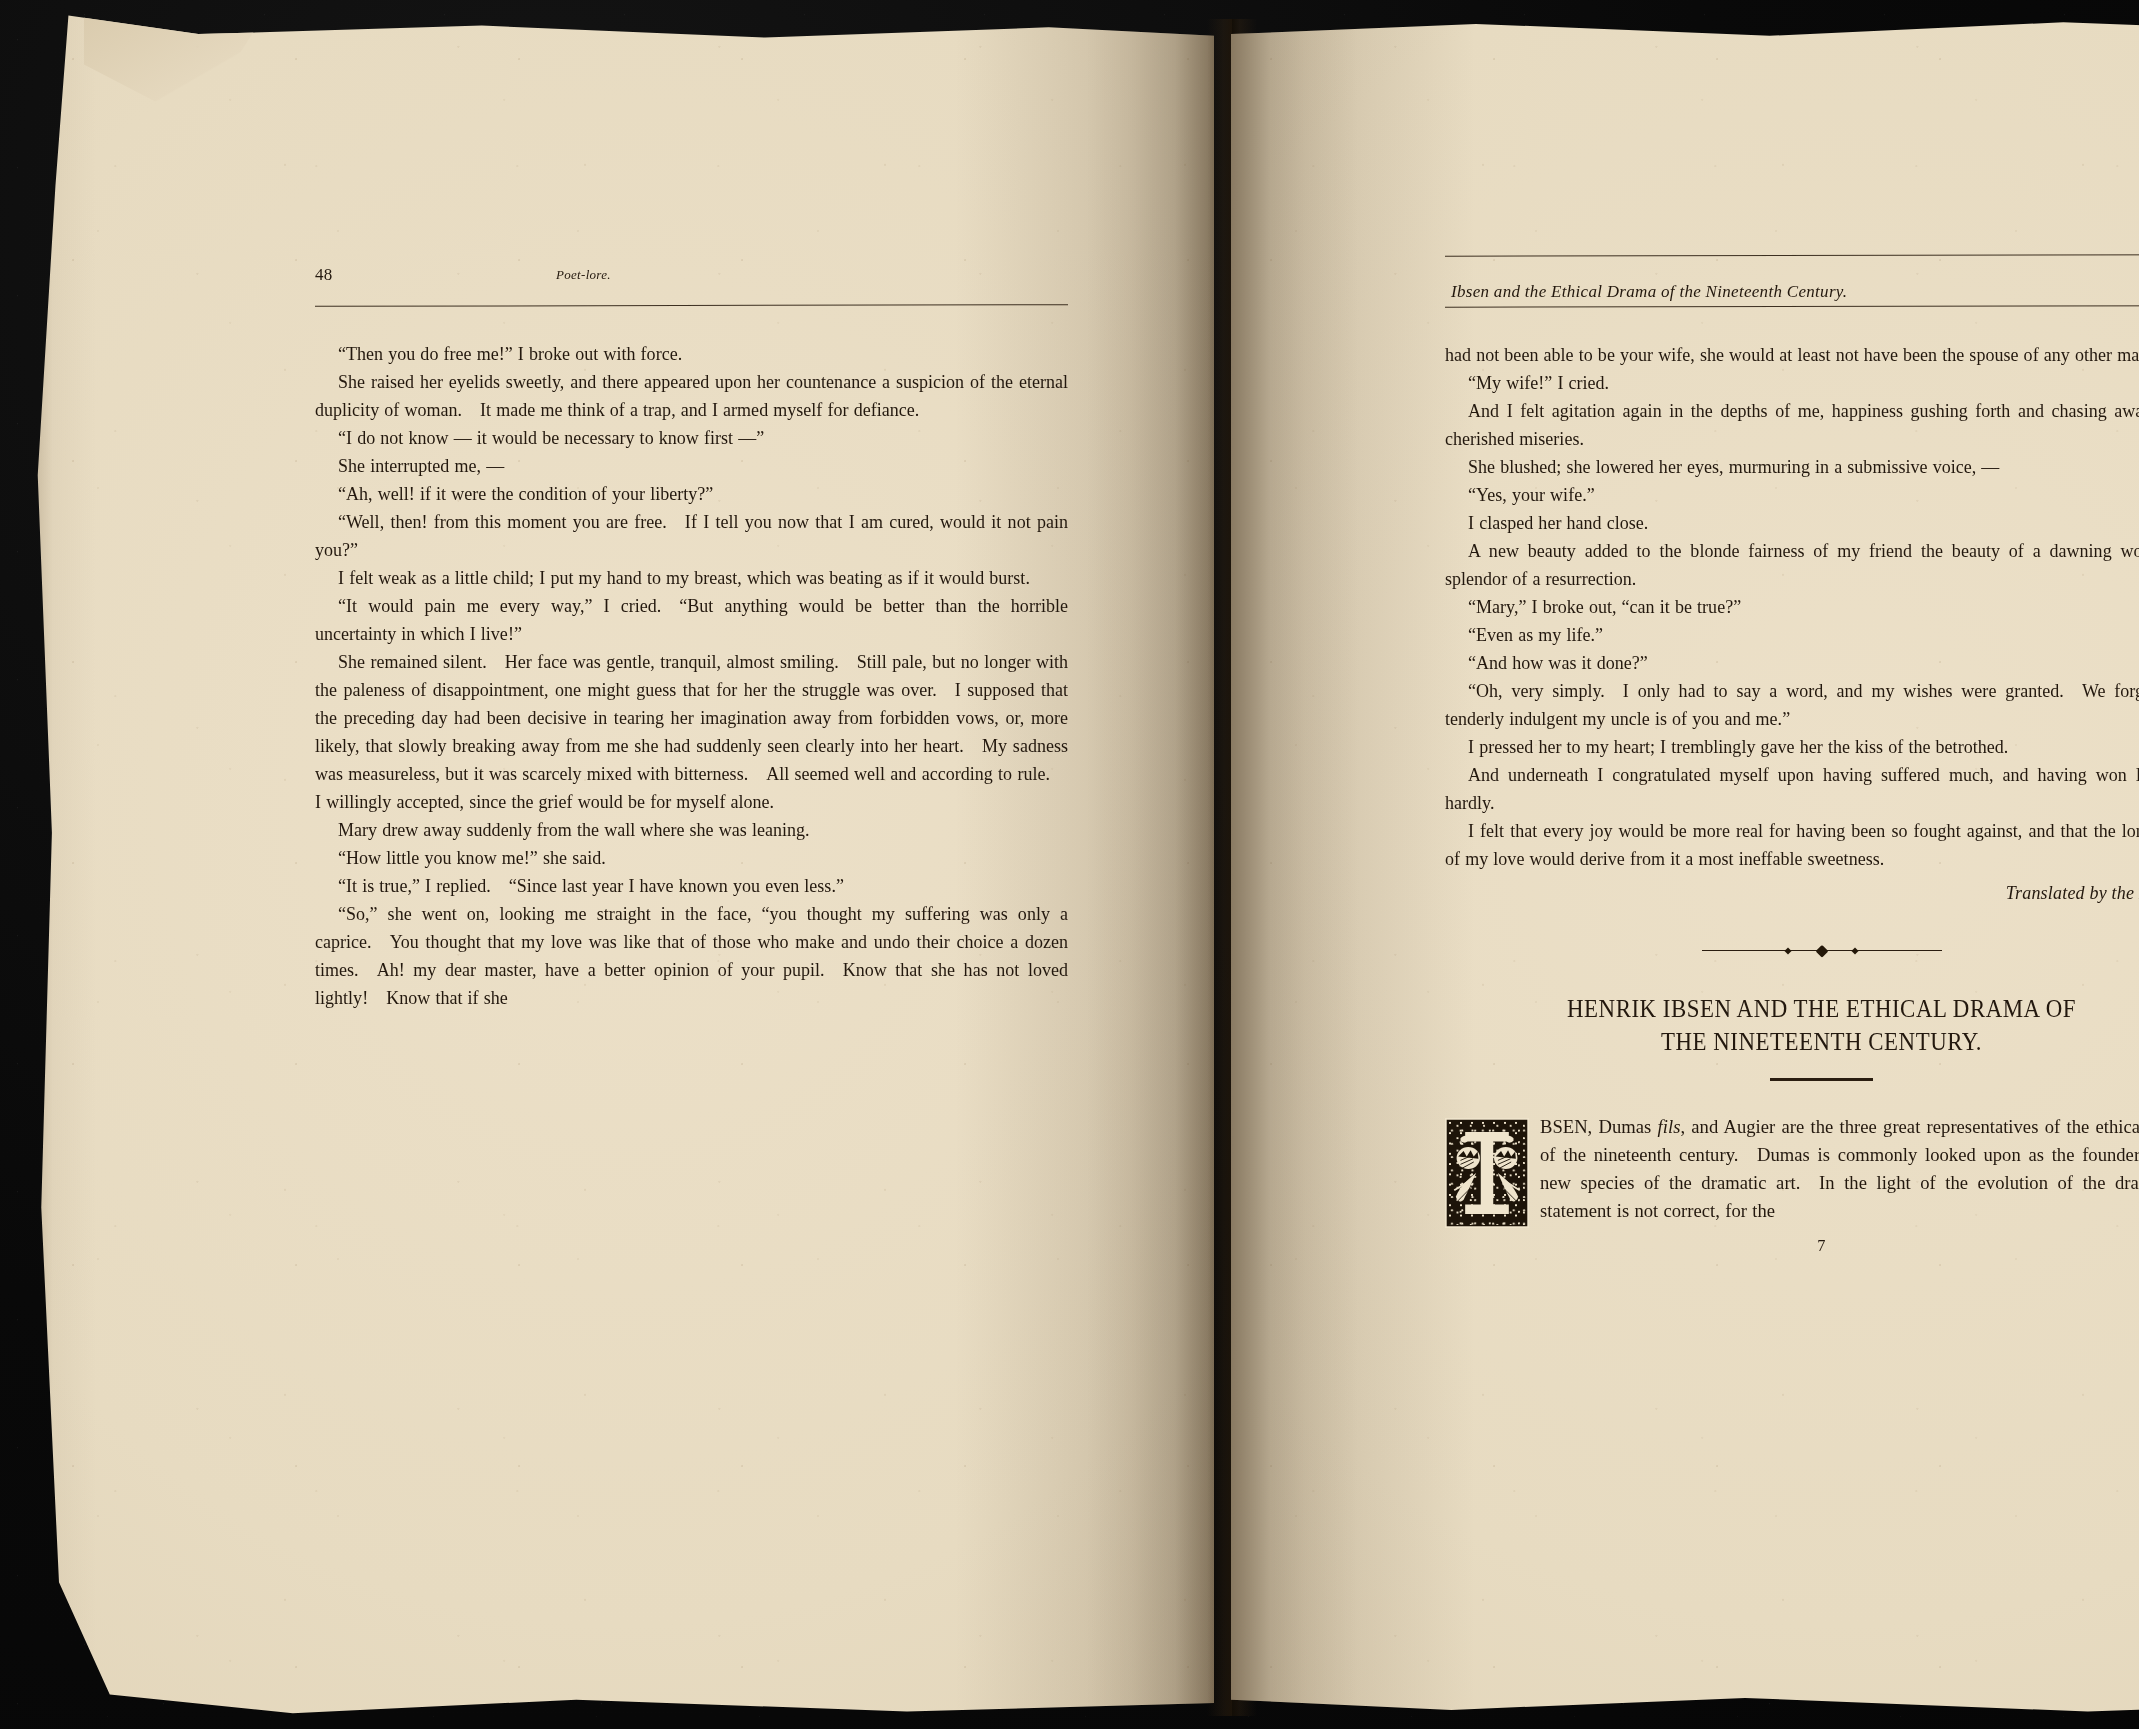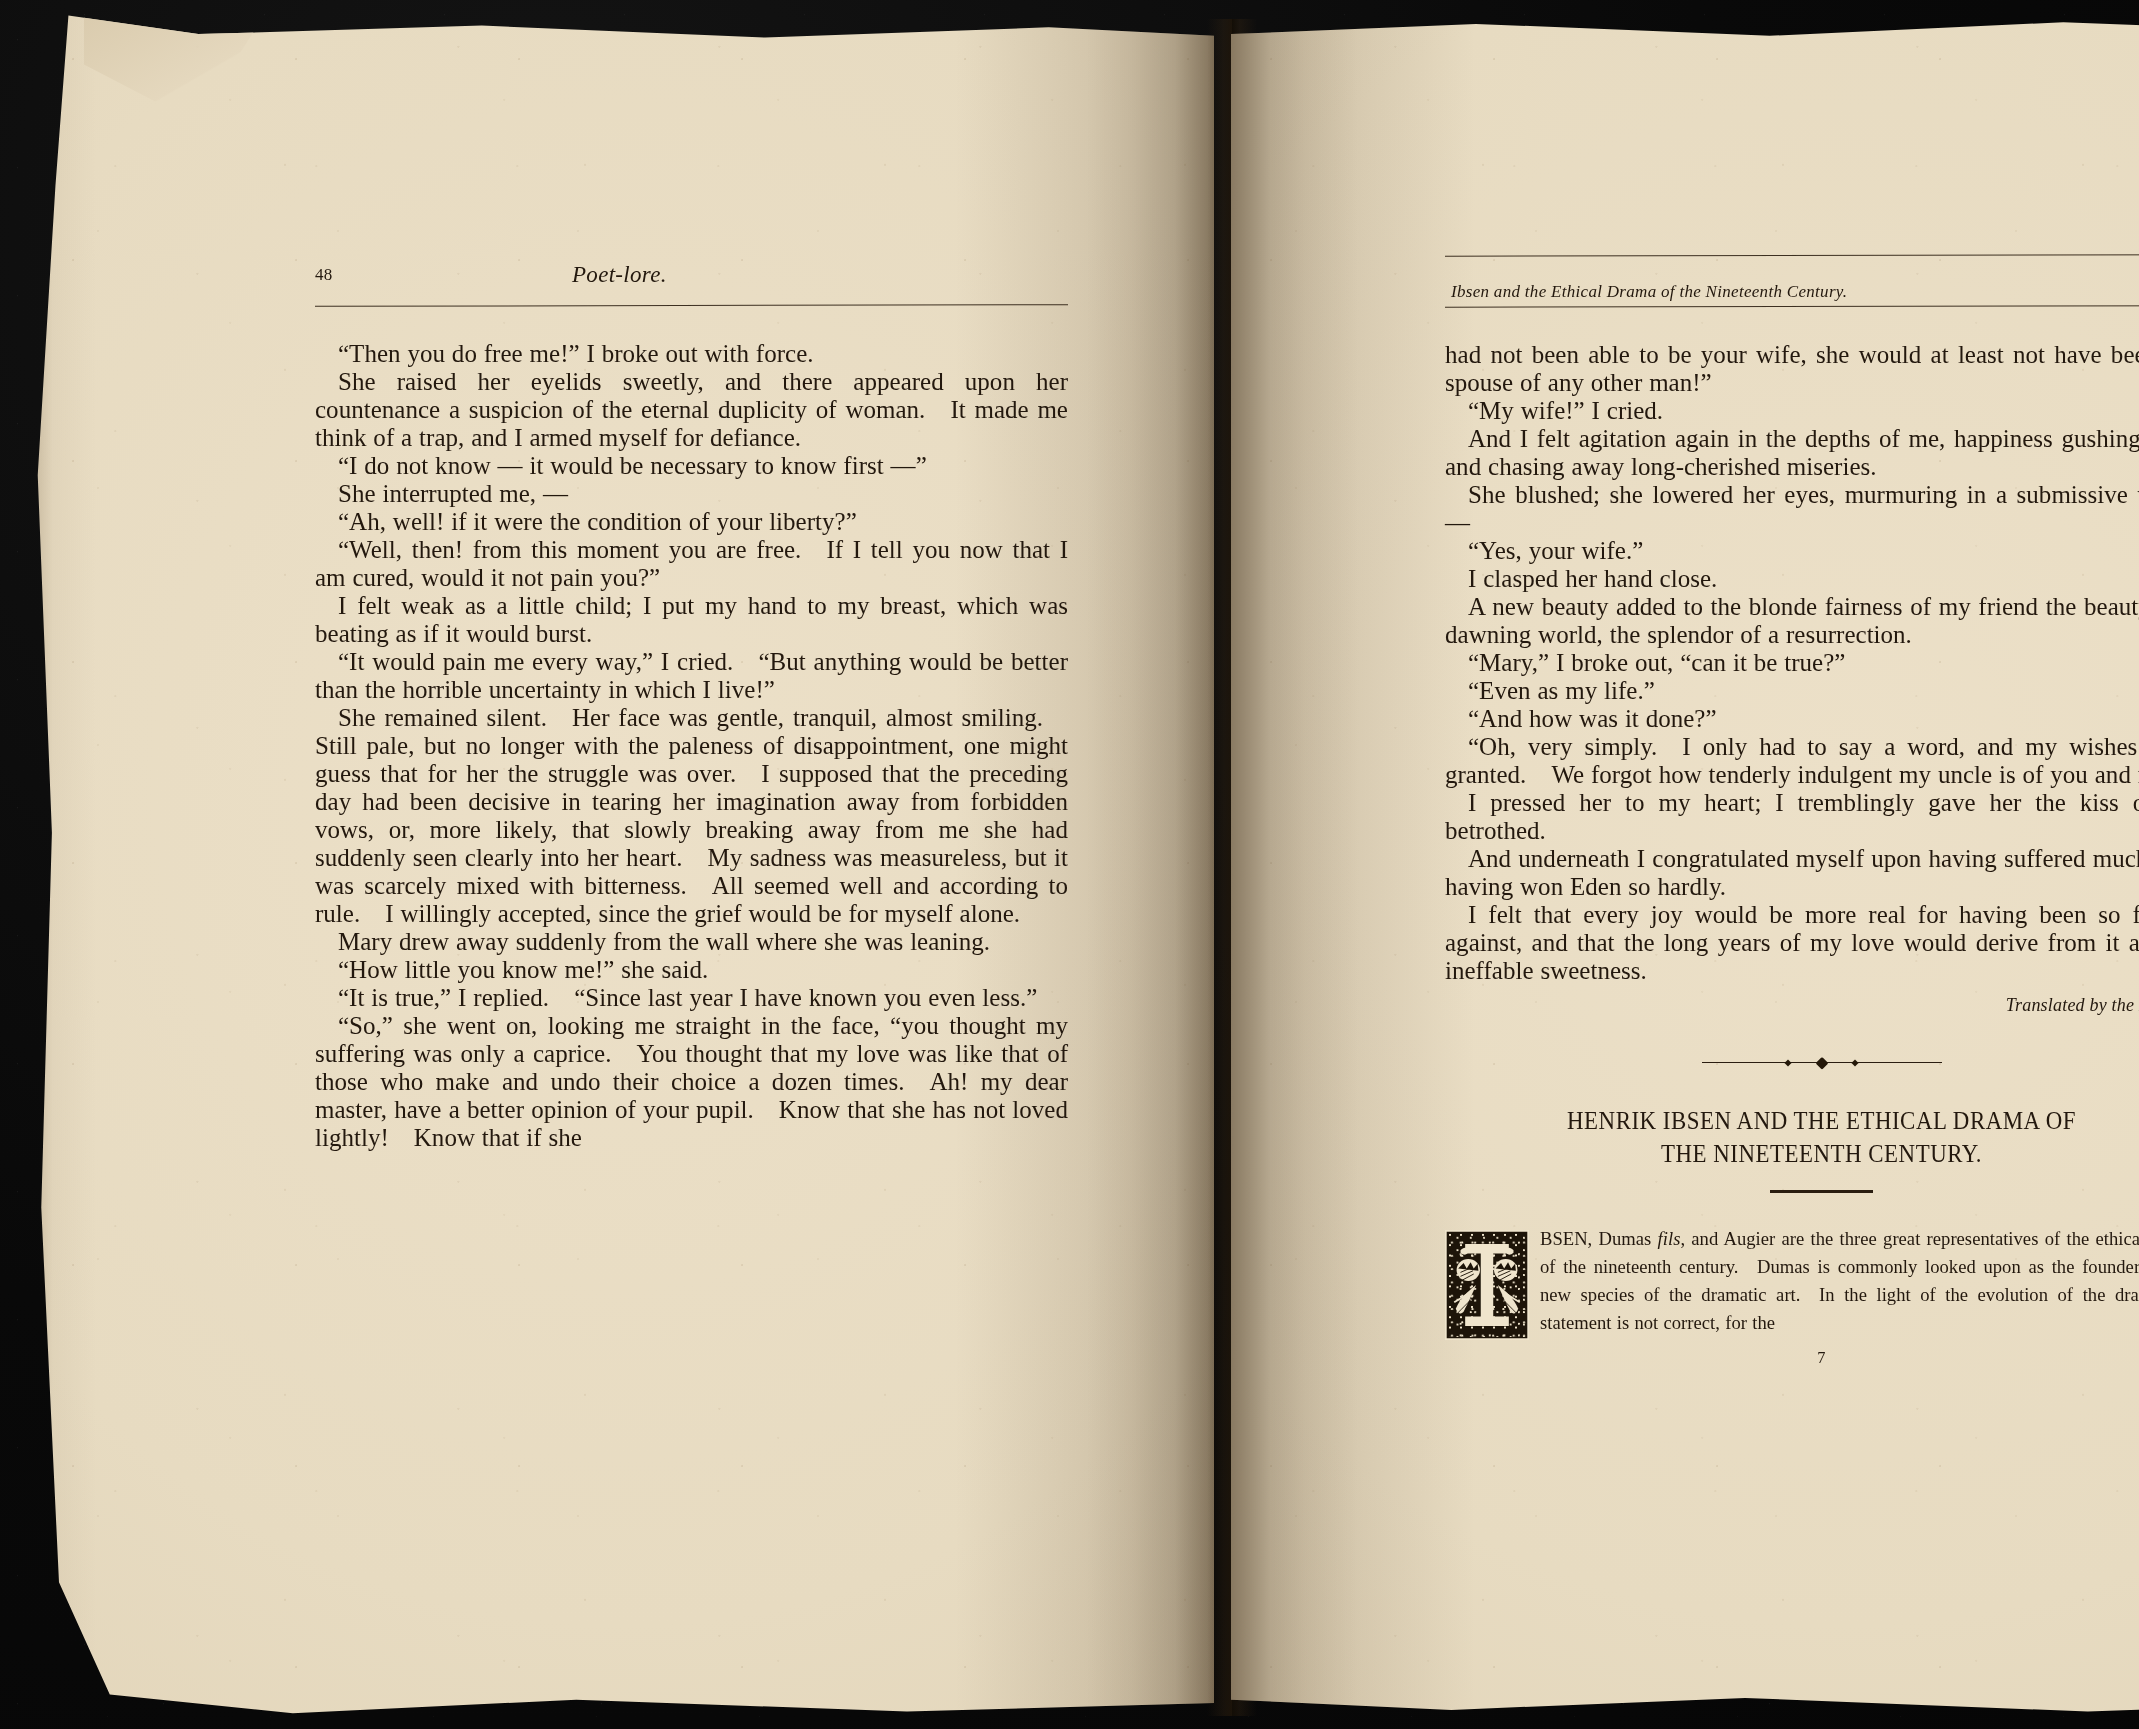--- a/index.html
+++ b/index.html
@@ -102,32 +102,32 @@
 
   .runhead{
     position:relative;height:39px;
     font-size:17px;line-height:39px;white-space:nowrap;
   }
   .runhead .folio{position:absolute;font-weight:400;letter-spacing:0.2px;}
   #rh-left .folio{left:0;}
   .runhead .rh-title{
     position:absolute;font-style:italic;letter-spacing:0.3px;
   }
-  #rh-left .rh-title{left:257px;font-size:23px;}
+  #rh-left .rh-title{left:241px;font-size:13px;}
   #rh-right .rh-title{left:6px;font-size:17px;margin-top:16px;}
 
   .rule-head{
     height:0;border-top:1.7px solid #2a1d10;opacity:.9;
     margin-top:11px;transform:rotate(-0.12deg);
   }
 
   .body-col{margin-top:34px;}
   p.para{
     margin:0;
-    font-size:25px;
+    font-size:18px;
     line-height:28px;
     text-align:justify;
     text-indent:23px;
     letter-spacing:0.02px;
     word-spacing:0.6px;
     hyphens:manual;
   }
   p.cont{text-indent:0;}
 
   .byline{

